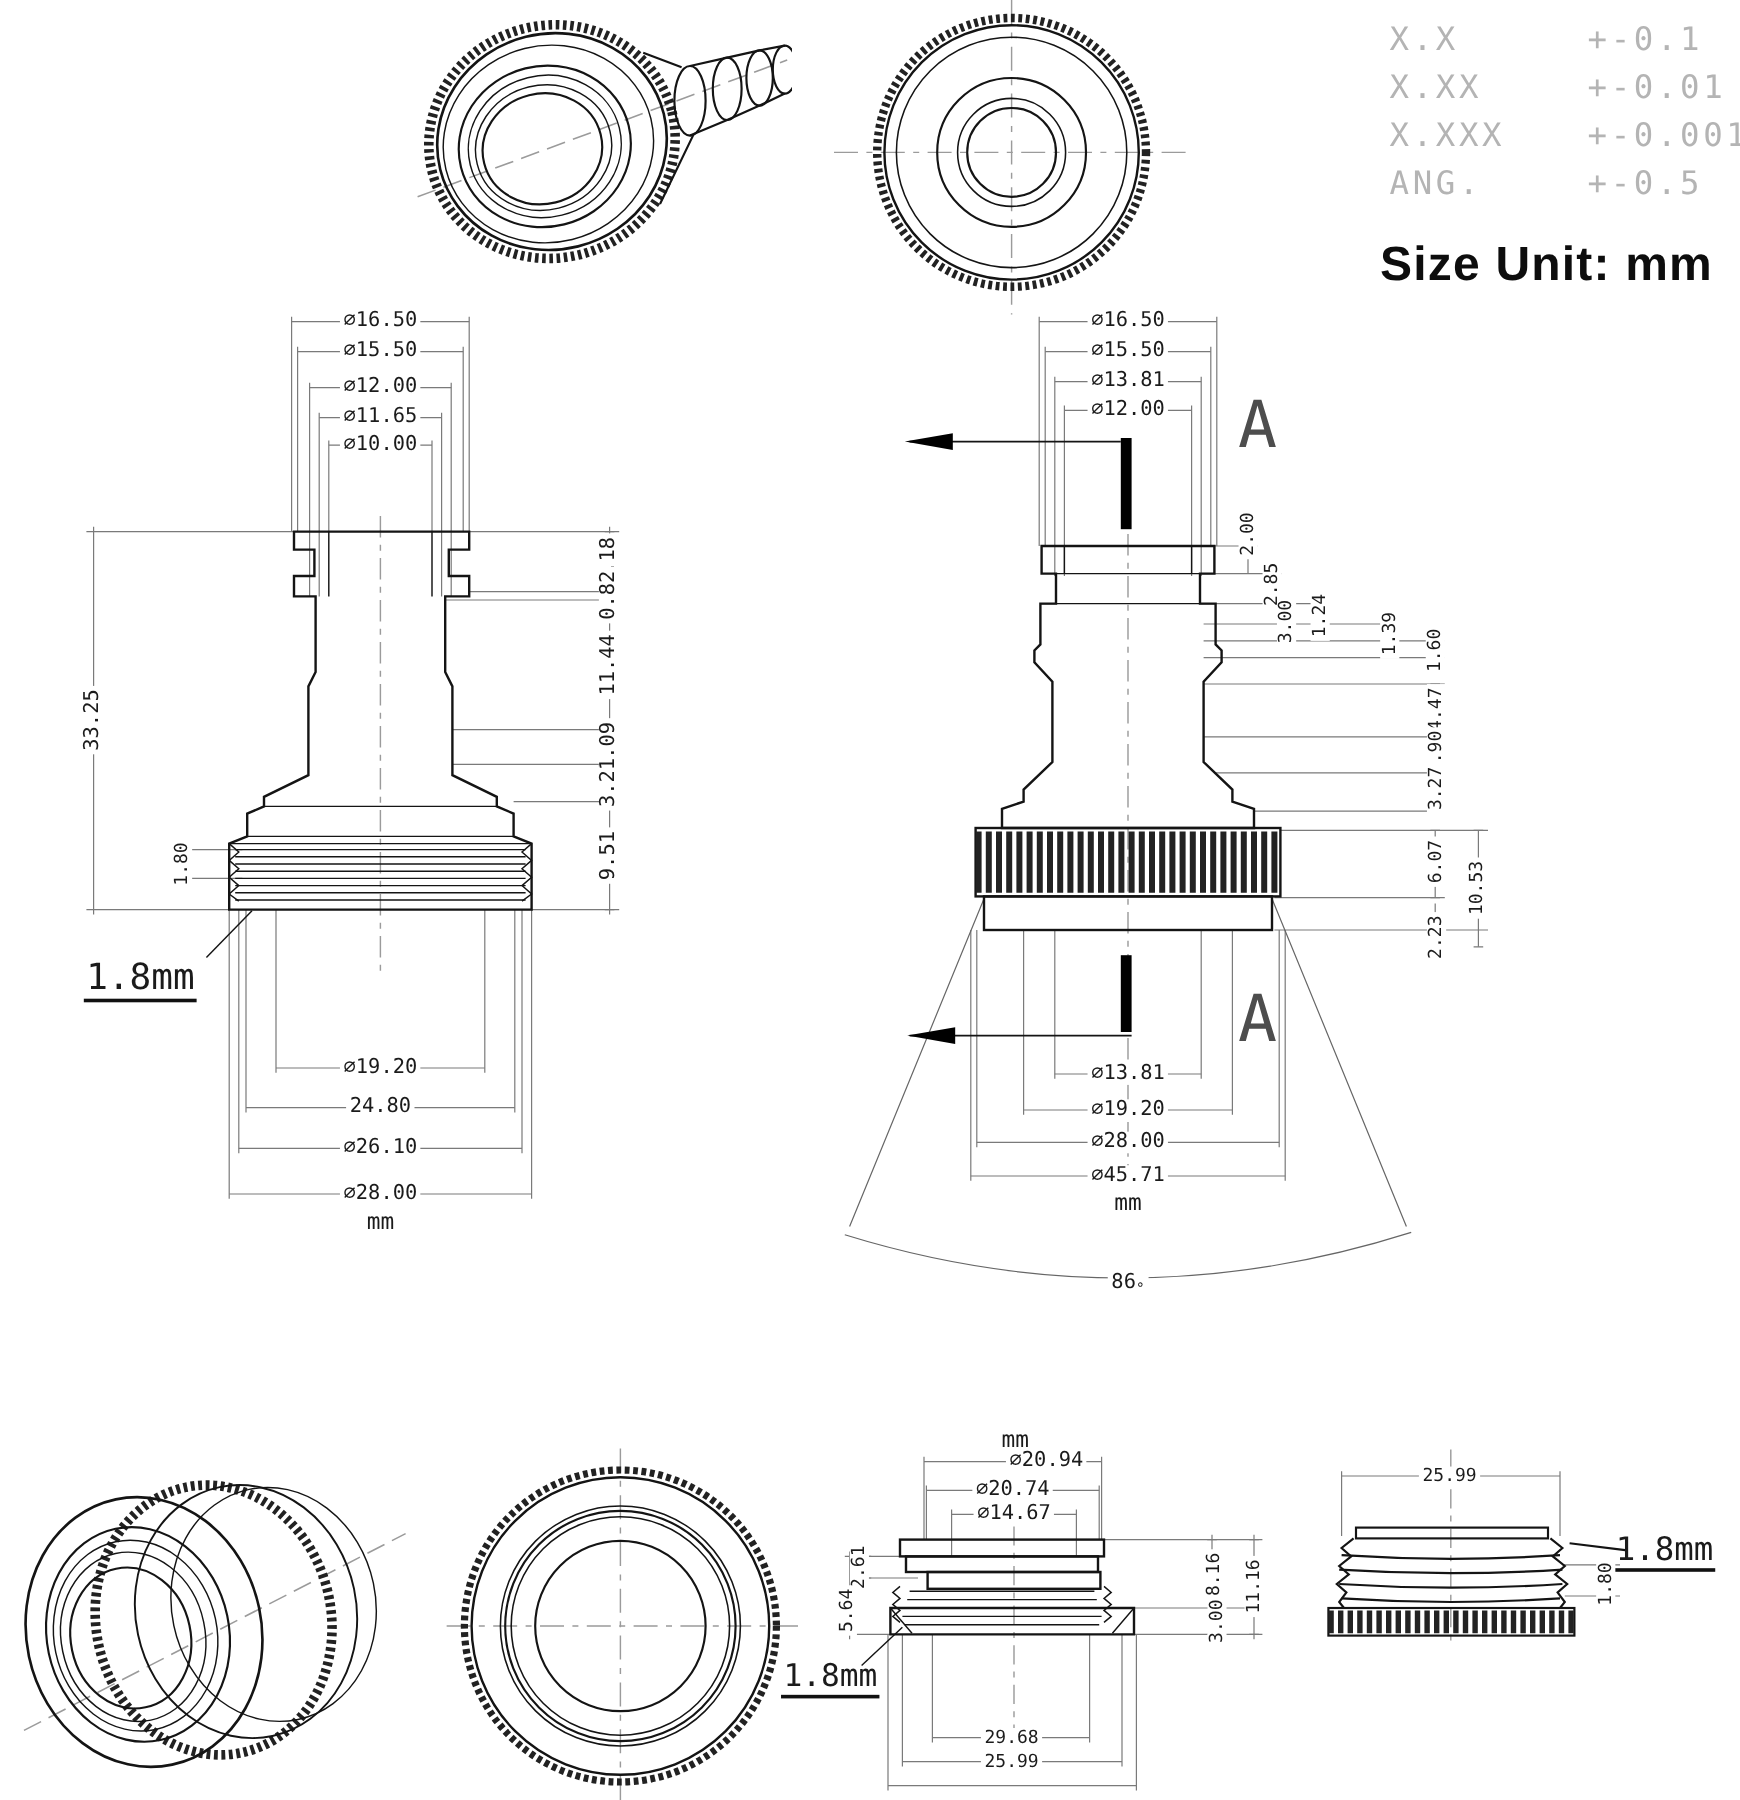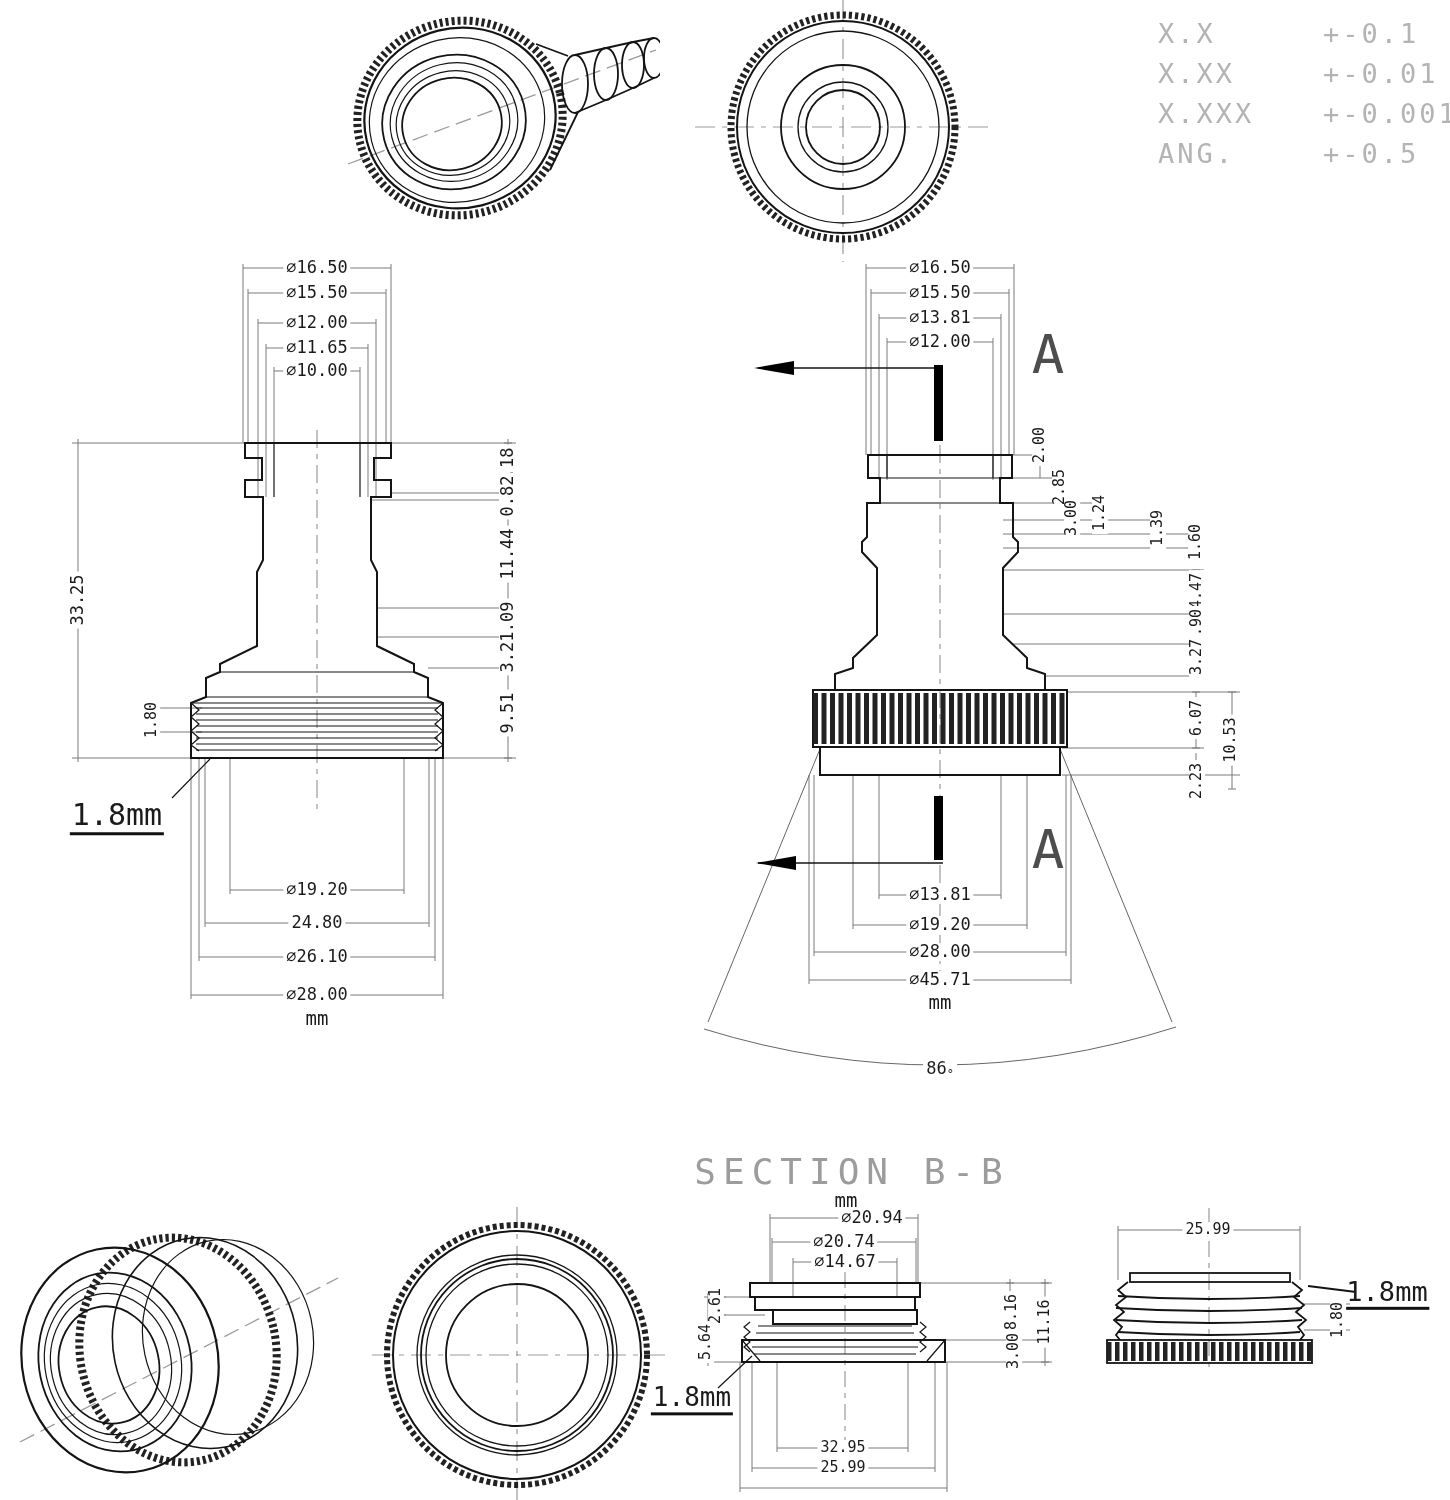--- a/index.html
+++ b/index.html
@@ -73,20 +73,21 @@
     </div>
     <div class="row">
       <span class="tl">X.XXX</span>
       <span>+-0.001</span>
     </div>
     <div class="row">
       <span class="tl">ANG.</span>
       <span>+-0.5</span>
     </div>
   </div>
+  <div id="sizeunit">Size Unit:  mm</div>
 
   <svg style="left:30px;top:250px" width="560" height="800" viewBox="0 0 560 800">
     <g fill="none" stroke="#7a7a7a" stroke-width="1">
 
       <path d="M213,14 V193 M361,14 V193 M218,39 V193 M356,39 V193 M228,69 V247 M346,69 V247 M236,94 V247 M338,94 V247 M244,117 V193 M330,117 V193"></path>
 
       <path d="M213,18 H361 M218,43 H356 M228,73 H346 M236,98 H338 M244,121 H330"></path>
 
       <path d="M200,508 V644 M374,508 V644 M175,508 V677 M399,508 V677 M169,508 V711 M405,508 V711 M161,508 V749 M413,508 V749"></path>
       <path d="M200,640 H374 M175,673 H399 M169,707 H405 M161,745 H413"></path>
@@ -264,32 +265,31 @@
   <span class="lbl rot sm" style="left:1197px;top:718px">6.07</span>
   <span class="lbl rot sm" style="left:1231px;top:740px">10.53</span>
   <span class="lbl rot sm" style="left:1197px;top:781px">2.23</span>
   <span class="lbl" style="left:940px;top:895px">∅13.81</span>
   <span class="lbl" style="left:940px;top:925px">∅19.20</span>
   <span class="lbl" style="left:940px;top:952px">∅28.00</span>
   <span class="lbl" style="left:940px;top:980px">∅45.71</span>
   <span class="lbl unit" style="left:940px;top:1003px">mm</span>
   <span class="lbl" style="left:940px;top:1070px"><span>86</span><span class="deg">°</span></span>
 
-  <span class="lbl bbtitle" style="left:852px;top:1172px">SECTION B-B</span>
   <span class="lbl unit" style="left:846px;top:1201px">mm</span>
   <span class="lbl" style="left:872px;top:1218px">∅20.94</span>
   <span class="lbl" style="left:844px;top:1242px">∅20.74</span>
   <span class="lbl" style="left:845px;top:1262px">∅14.67</span>
   <span class="lbl rot sm" style="left:716px;top:1306px">2.61</span>
   <span class="lbl rot sm" style="left:706px;top:1342px">5.64</span>
   <span class="lbl rot sm" style="left:1012px;top:1312px">8.16</span>
   <span class="lbl rot sm" style="left:1014px;top:1351px">3.00</span>
   <span class="lbl rot sm" style="left:1045px;top:1322px">11.16</span>
   <span class="lbl note" style="left:692px;top:1400px;font-size:26px">1.8mm</span>
-  <span class="lbl sm" style="left:843px;top:1448px">32.95</span>
+  <span class="lbl sm" style="left:843px;top:1448px">29.68</span>
   <span class="lbl sm" style="left:843px;top:1468px">25.99</span>
   <span class="lbl sm" style="left:843px;top:1564px">28.97</span>
 
   <span class="lbl sm" style="left:1208px;top:1230px">25.99</span>
   <span class="lbl note" style="left:1387px;top:1294px;font-size:27px">1.8mm</span>
   <span class="lbl rot sm" style="left:1338px;top:1320px">1.80</span>
 
 </div>
 
 </body></html>

